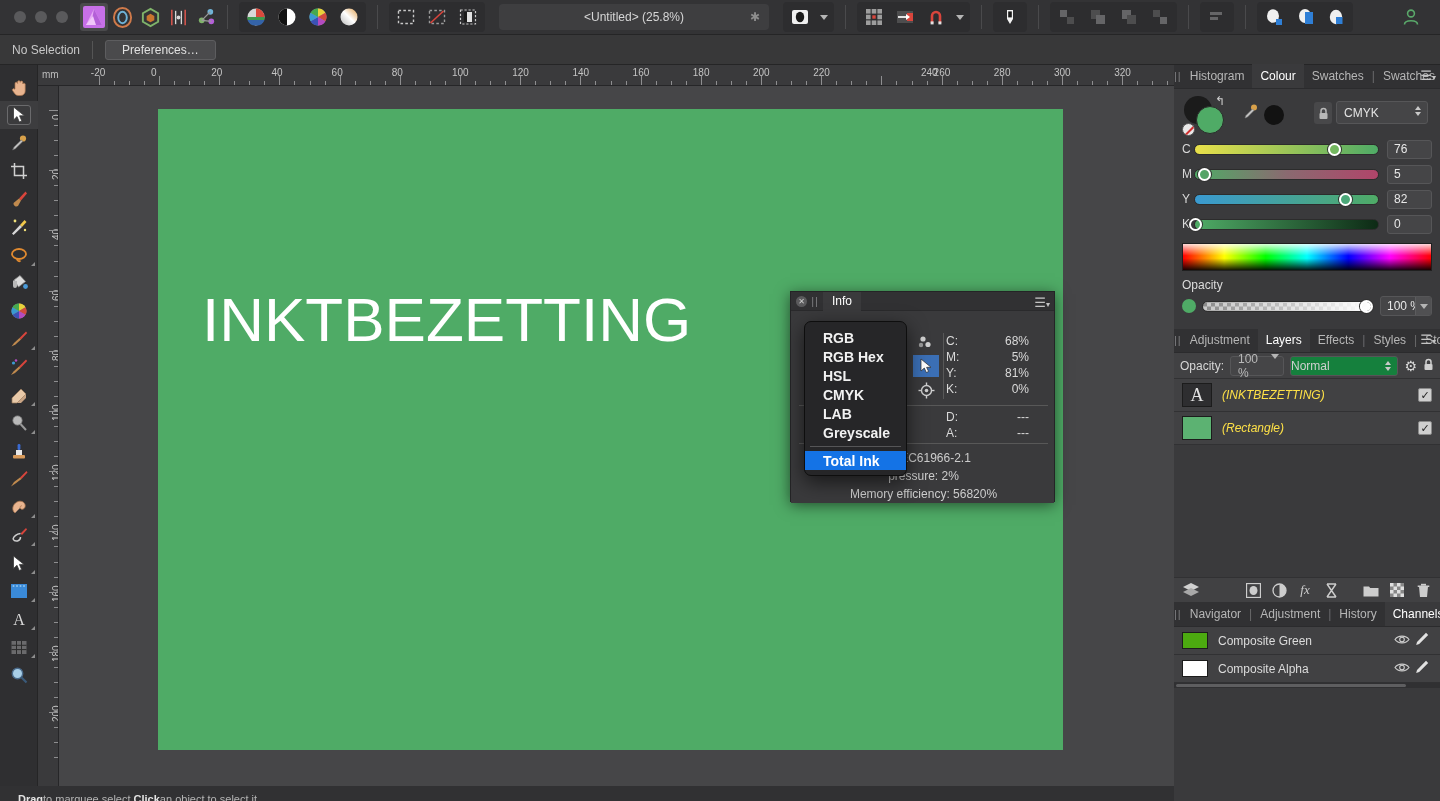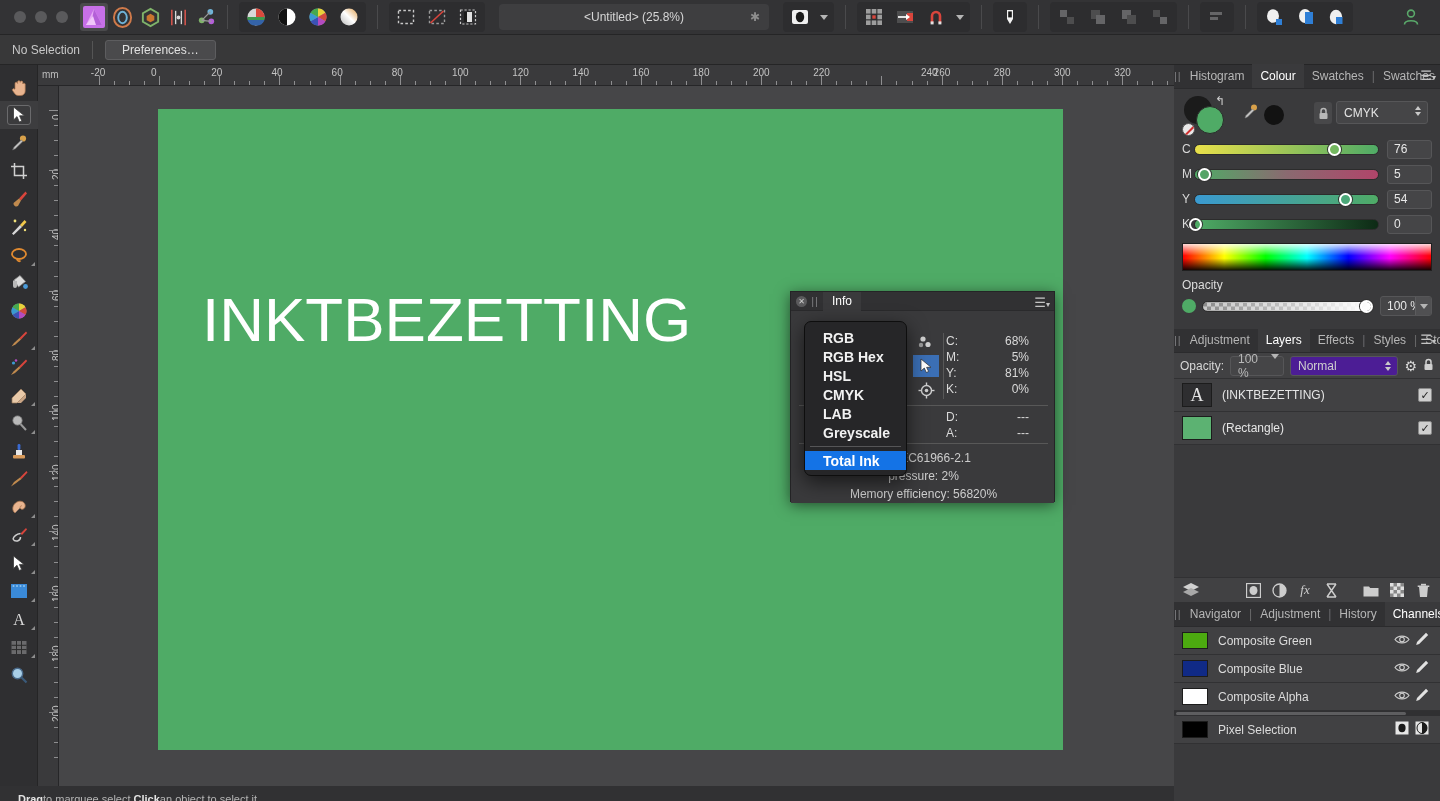--- a/index.html
+++ b/index.html
@@ -216,29 +216,29 @@
   .opacityrow2 {
     height:26px; background:#414143; display:flex; align-items:center;
     padding:0 6px; gap:6px; border-bottom:1px solid #313133;
   }
   .opacityrow2 .lbl { font-size:12px; color:#d6d6d6; }
   .mini-field {
     height:20px; background:#454547; border:1px solid #565658; border-radius:3px;
     display:flex;align-items:center; padding:0 4px 0 7px; font-size:12px; color:#b9b9b9;
   }
   .blend-field {
-    flex:1; height:20px; background:#4c1d95; border:1px solid #565658; border-radius:3px;
-    display:flex;align-items:center; padding-left:7px; font-size:12px; color:#cfcfcf; position:relative;
+    flex:1; height:20px; background:#15803d; border:1px solid #565658; border-radius:3px;
+    display:flex;align-items:center; font-size:12px; color:#cfcfcf; position:relative;
   }
   .layer-row {
     height:33px; display:flex; align-items:center; padding:0 8px;
     border-bottom:1px solid #313133; background:#414143;
   }
   .layer-thumb { width:30px;height:24px; border:1px solid #1c1c1c; margin-right:10px; display:flex;align-items:center;justify-content:center; }
-  .layer-name { flex:1; font-size:12px; color:#e5e5e5; }
+  .layer-name { flex:1; font-size:12px; color:#fde047;font-style:italic; }
   .layer-check {
     width:14px;height:14px;background:#cfcfcf;border:1px solid #8a8a8a;border-radius:2px;
     color:#222; font-size:11px; display:flex;align-items:center;justify-content:center;
   }
   .layers-empty { background:#3a3a3c; }
   .layer-footer {
     height:26px; background:#414143; display:flex; align-items:center;
     border-top:1px solid #313133; border-bottom:1px solid #313133;
   }
   .lf-ic { width:26px;height:26px;display:flex;align-items:center;justify-content:center;color:#cdcdcd;font-size:13px;}
@@ -950,21 +950,21 @@
             <span class="sl-track" style="background:linear-gradient(to right, #4fab66, #8a6a70, #b0456a)">
               <span class="sl-knob" style="left:calc(5% - 6px)"></span>
             </span>
             <span class="sl-val">5</span>
           </div>
           <div class="sliderrow">
             <span class="sl-label">Y</span>
             <span class="sl-track" style="background:linear-gradient(to right, #3a9ad1, #4fab66)">
               <span class="sl-knob" style="left:calc(82% - 6px)"></span>
             </span>
-            <span class="sl-val">54</span>
+            <span class="sl-val">82</span>
           </div>
           <div class="sliderrow">
             <span class="sl-label">K</span>
             <span class="sl-track" style="background:linear-gradient(to right, #4fab66, #0d2a15)">
               <span class="sl-knob" style="left:calc(0% - 6px)"></span>
             </span>
             <span class="sl-val">0</span>
           </div>
         </div>
 
@@ -1107,58 +1107,32 @@
             <span class="chan-name">Composite Green</span>
             <span class="chan-ic"><svg width="16" height="11" viewBox="0 0 16 11">
                 <path d="M1 5.5 C4 1 12 1 15 5.5 C12 10 4 10 1 5.5 Z" fill="none" stroke="#cfcfcf" stroke-width="1.1"></path>
                 <circle cx="8" cy="5.5" r="2.3" fill="none" stroke="#cfcfcf" stroke-width="1.1"></circle>
               </svg></span>
             <span class="chan-ic"><svg width="14" height="14" viewBox="0 0 14 14">
                 <path d="M11 0.8 L13.2 3 L4.2 12 L1.2 13 L2 10 Z" fill="#e2e2e2"></path>
               </svg></span>
           </div>
           <div class="chan-row">
-            <span class="chan-thumb" style="background:#102a86"></span>
-            <span class="chan-name">Composite Blue</span>
-            <span class="chan-ic"><svg width="16" height="11" viewBox="0 0 16 11">
-                <path d="M1 5.5 C4 1 12 1 15 5.5 C12 10 4 10 1 5.5 Z" fill="none" stroke="#cfcfcf" stroke-width="1.1"></path>
-                <circle cx="8" cy="5.5" r="2.3" fill="none" stroke="#cfcfcf" stroke-width="1.1"></circle>
-              </svg></span>
-            <span class="chan-ic"><svg width="14" height="14" viewBox="0 0 14 14">
-                <path d="M11 0.8 L13.2 3 L4.2 12 L1.2 13 L2 10 Z" fill="#e2e2e2"></path>
-              </svg></span>
-          </div>
-          <div class="chan-row">
             <span class="chan-thumb" style="background:#ffffff"></span>
             <span class="chan-name">Composite Alpha</span>
             <span class="chan-ic"><svg width="16" height="11" viewBox="0 0 16 11">
                 <path d="M1 5.5 C4 1 12 1 15 5.5 C12 10 4 10 1 5.5 Z" fill="none" stroke="#cfcfcf" stroke-width="1.1"></path>
                 <circle cx="8" cy="5.5" r="2.3" fill="none" stroke="#cfcfcf" stroke-width="1.1"></circle>
               </svg></span>
             <span class="chan-ic"><svg width="14" height="14" viewBox="0 0 14 14">
                 <path d="M11 0.8 L13.2 3 L4.2 12 L1.2 13 L2 10 Z" fill="#e2e2e2"></path>
               </svg></span>
           </div>
           <div class="chan-scroll">
             <i></i>
-          </div>
-          <div class="chan-row">
-            <span class="chan-thumb" style="background:#000000"></span>
-            <span class="chan-name">Pixel Selection</span>
-            <span class="chan-ic"><svg width="14" height="14" viewBox="0 0 14 14">
-                <rect x="0.5" y="0.5" width="13" height="13" fill="#e6e6e6"></rect>
-                <ellipse cx="7" cy="7" rx="3.6" ry="4.2" fill="#1b1b1b"></ellipse>
-              </svg></span>
-            <span class="chan-ic"><svg width="14" height="14" viewBox="0 0 14 14">
-                <rect x="0.5" y="0.5" width="13" height="13" fill="#e6e6e6"></rect>
-                <path d="M7 1.5 A5 5.5 0 0 1 7 12.5 Z" fill="#1b1b1b"></path>
-                <path d="M7 1.5 A5 5.5 0 0 0 7 12.5 Z" fill="#e6e6e6"></path>
-                <ellipse cx="7" cy="7" rx="5" ry="5.5" fill="none" stroke="#1b1b1b" stroke-width="1"></ellipse>
-                <path d="M7 1.5 A5 5.5 0 0 1 7 12.5 Z" fill="#1b1b1b"></path>
-              </svg></span>
           </div>
         </div>
     </div>
   </div>
 
   <div class="infopanel">
     <div class="info-titlebar">
       <span class="info-close">✕</span>
       <span class="grip">||</span>
       <span class="info-tab">Info</span>

